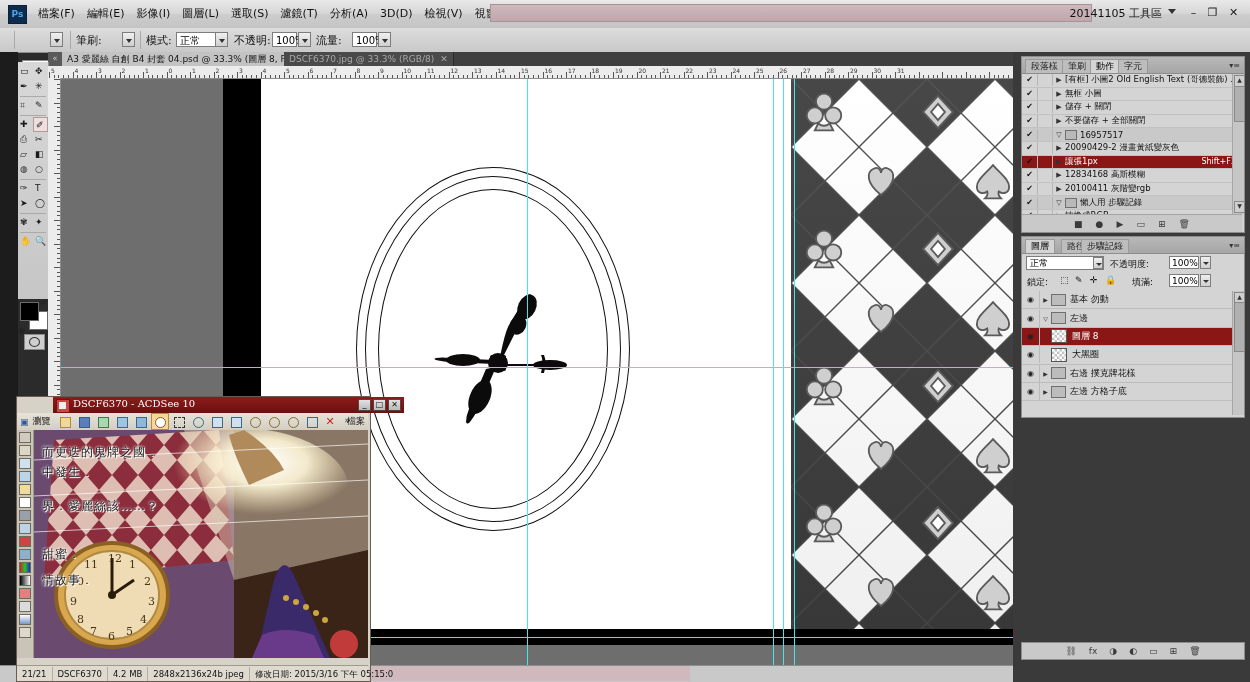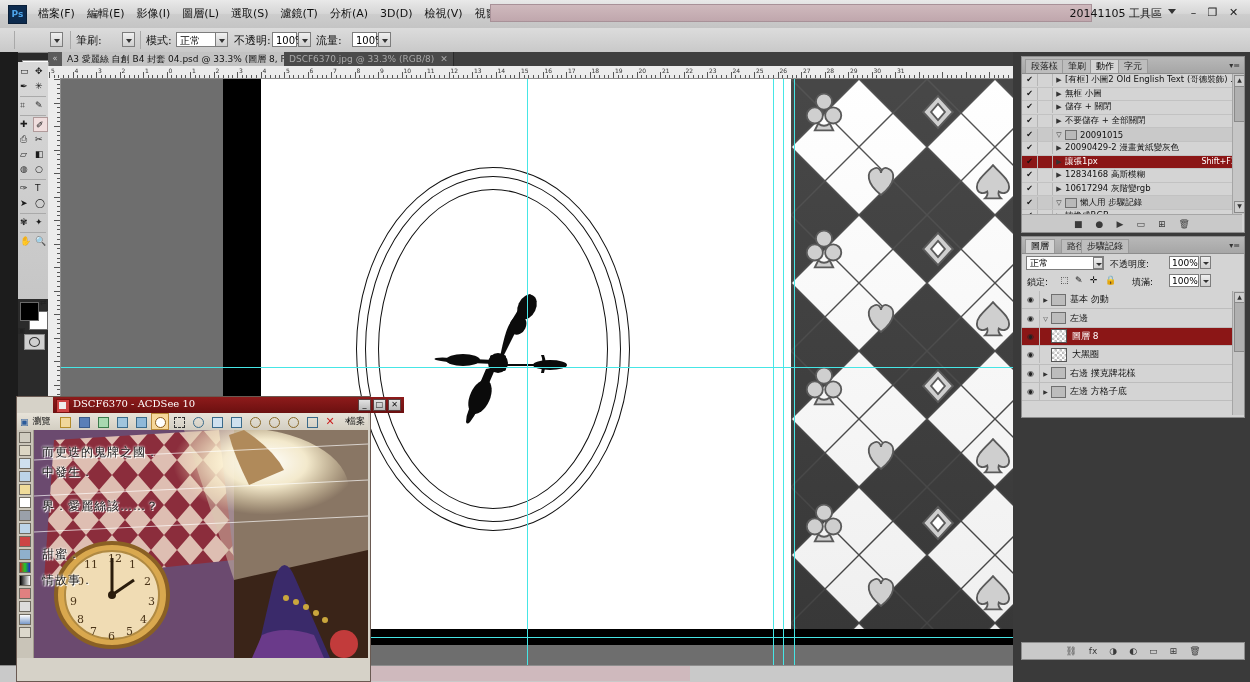--- a/index.html
+++ b/index.html
@@ -929,21 +929,21 @@
             <div class="acheck">✔</div>
             <div class="abox"></div>
             <div class="aarrow">▶</div>
             <div class="alabel">不要儲存 + 全部關閉</div>
           </div>
           <div class="arow grp">
             <div class="acheck">✔</div>
             <div class="abox"></div>
             <div class="aarrow">▽</div>
             <div class="folder"></div>
-            <div class="alabel">20091015</div>
+            <div class="alabel">16957517</div>
           </div>
           <div class="arow">
             <div class="acheck">✔</div>
             <div class="abox"></div>
             <div class="aarrow">▶</div>
             <div class="alabel">20090429-2 漫畫黃紙變灰色</div>
           </div>
           <div class="arow sel">
             <div class="acheck">✔</div>
             <div class="abox"></div>
@@ -954,21 +954,21 @@
           <div class="arow">
             <div class="acheck">✔</div>
             <div class="abox"></div>
             <div class="aarrow">▶</div>
             <div class="alabel">12834168 高斯模糊</div>
           </div>
           <div class="arow">
             <div class="acheck">✔</div>
             <div class="abox"></div>
             <div class="aarrow">▶</div>
-            <div class="alabel">10617294 灰階變rgb</div>
+            <div class="alabel">20100411 灰階變rgb</div>
           </div>
           <div class="arow grp">
             <div class="acheck">✔</div>
             <div class="abox"></div>
             <div class="aarrow">▽</div>
             <div class="folder"></div>
             <div class="alabel">懶人用 步驟記錄</div>
           </div>
           <div class="arow">
             <div class="acheck">✔</div>
@@ -1216,15 +1216,22 @@
       </svg>
       <div id="acdcaption" style="position:absolute;left:0;top:6px;width:334px;">
           <div style="position: absolute; left: 8px; top: 8px; font-size: 12px; color: rgb(26, 26, 26); font-family: &quot;DejaVu Sans&quot;, &quot;Liberation Sans&quot;, sans-serif; text-shadow: rgb(255, 255, 255) 0px 0px 3px, rgb(255, 255, 255) 0px 0px 2px, rgb(255, 255, 255) 1px 1px 0px; letter-spacing: 1px;">而更迭的鬼牌之國．</div>
           <div style="position: absolute; left: 8px; top: 28px; font-size: 12px; color: rgb(26, 26, 26); font-family: &quot;DejaVu Sans&quot;, &quot;Liberation Sans&quot;, sans-serif; text-shadow: rgb(255, 255, 255) 0px 0px 3px, rgb(255, 255, 255) 0px 0px 2px, rgb(255, 255, 255) 1px 1px 0px; letter-spacing: 1px;">中發生．</div>
           <div style="position: absolute; left: 8px; top: 62px; font-size: 12px; color: rgb(26, 26, 26); font-family: &quot;DejaVu Sans&quot;, &quot;Liberation Sans&quot;, sans-serif; text-shadow: rgb(255, 255, 255) 0px 0px 3px, rgb(255, 255, 255) 0px 0px 2px, rgb(255, 255, 255) 1px 1px 0px; letter-spacing: 1px;">界．愛麗絲該……？</div>
           <div style="position: absolute; left: 8px; top: 110px; font-size: 12px; color: rgb(26, 26, 26); font-family: &quot;DejaVu Sans&quot;, &quot;Liberation Sans&quot;, sans-serif; text-shadow: rgb(255, 255, 255) 0px 0px 3px, rgb(255, 255, 255) 0px 0px 2px, rgb(255, 255, 255) 1px 1px 0px; letter-spacing: 1px;">甜蜜．</div>
           <div style="position: absolute; left: 8px; top: 136px; font-size: 12px; color: rgb(26, 26, 26); font-family: &quot;DejaVu Sans&quot;, &quot;Liberation Sans&quot;, sans-serif; text-shadow: rgb(255, 255, 255) 0px 0px 3px, rgb(255, 255, 255) 0px 0px 2px, rgb(255, 255, 255) 1px 1px 0px; letter-spacing: 1px;">情故事．</div>
         </div>
     </div>
 
+    <div id="acdstatus">
+      <div class="stcell">21/21</div>
+      <div class="stcell">DSCF6370</div>
+      <div class="stcell">4.2 MB</div>
+      <div class="stcell">2848x2136x24b jpeg</div>
+      <div class="stcell">修改日期: 2015/3/16 下午 05:15:0</div>
+    </div>
   </div>
 
 </div>
 
 </body></html>

